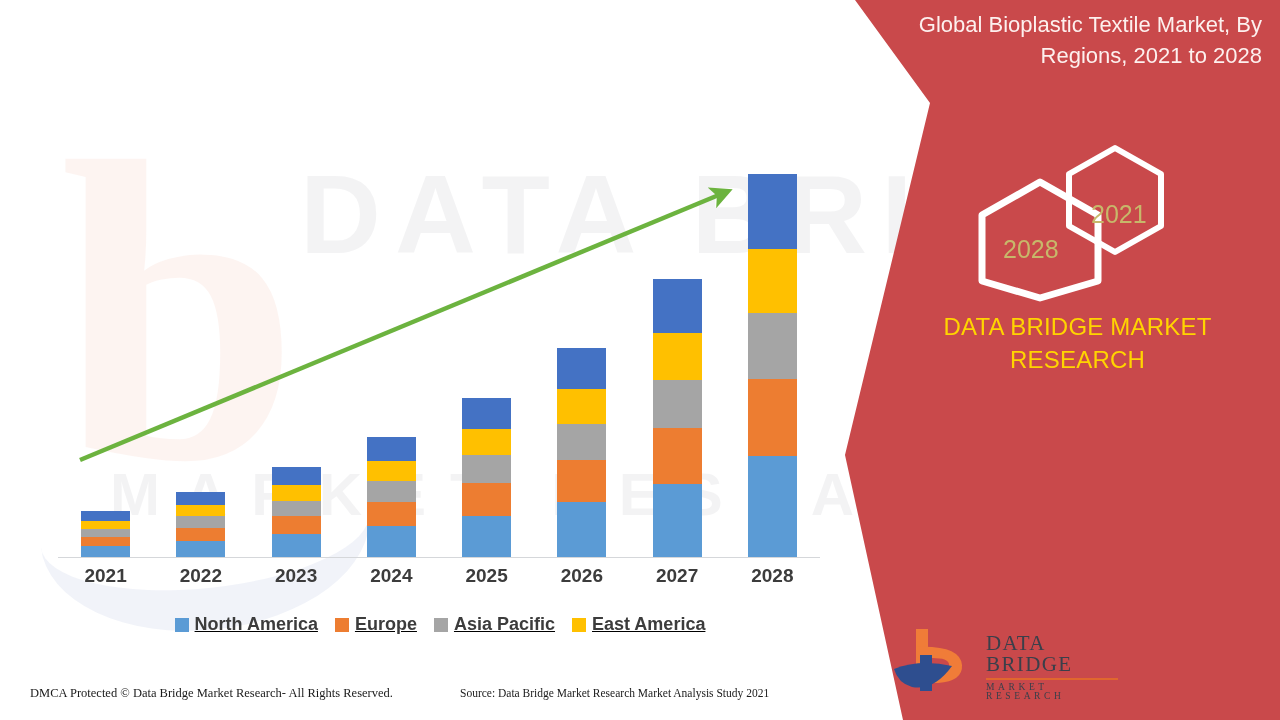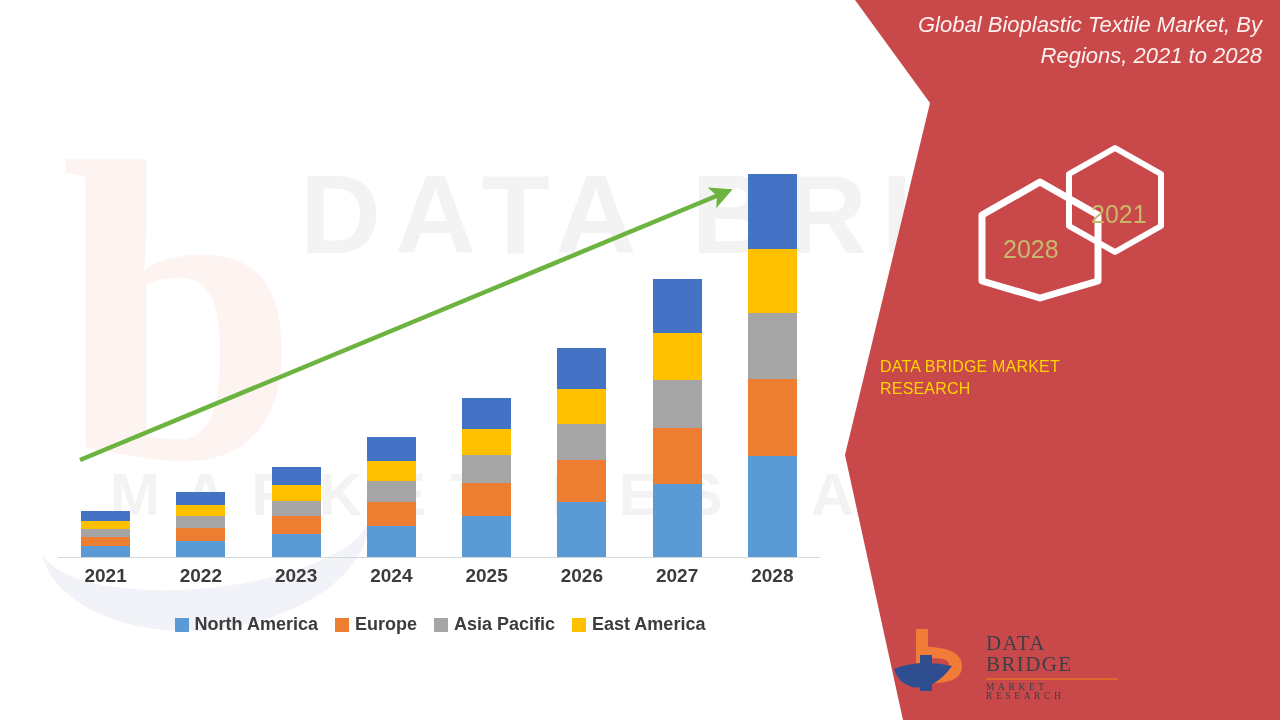--- a/index.html
+++ b/index.html
@@ -125,20 +125,21 @@
   
   .legend {
     position: absolute;
     left: 45px; top: 614px;
     width: 790px;
     display: flex;
     align-items: center;
     justify-content: center;
     gap: 17px;
     flex-wrap: nowrap;
+    text-decoration: underline;
   }
   .leg-item { display: flex; align-items: center; gap: 6px; }
   .leg-swatch { width: 14px; height: 14px; flex: 0 0 auto; }
   .leg-text {
     font-size: 18px;
     font-weight: 700;
     color: #3c3c3c;
     white-space: nowrap;
   }
 
@@ -174,46 +175,44 @@
   }
   .panel-title {
     position: absolute;
     left: 0; top: 10px;
     width: 390px;
     text-align: right;
     padding-right: 8px;
     font-size: 22px;
     line-height: 1.4;
     color: #fdf0ee;
-    font-style: italic;
   }
   .hexwrap {
     position: absolute;
     left: 85px; top: 140px;
     width: 250px; height: 165px;
   }
   .hex-label {
     position: absolute;
     font-size: 25px;
     color: #C7B86A;
     font-family: "Liberation Sans", sans-serif;
   }
   .hex-label.y2021 { left: 126px; top: 60px; }
   .hex-label.y2028 { left: 38px; top: 95px; }
 
   .brand {
     position: absolute;
     left: 0; top: 310px;
     width: 395px;
-    text-align: left;
-    font-size: 16px;
+    text-align: center;
+    font-size: 24px;
     line-height: 1.38;
     color: #FFD400;
     letter-spacing: 0.2px;
-    margin-top: 46px;
   }
 
   .logo {
     position: absolute;
     left: 10px; top: 625px;
     width: 230px; height: 75px;
   }
   .logo-text {
     position: absolute;
     left: 96px; top: 8px;
@@ -345,20 +344,22 @@
       <div class="leg-item">
         <span class="leg-swatch" style="background: rgb(165, 165, 165);"></span>
         <span class="leg-text">Asia Pacific</span>
       </div>
       <div class="leg-item">
         <span class="leg-swatch" style="background: rgb(255, 192, 0);"></span>
         <span class="leg-text">East America</span>
       </div>
     </div>
 
+  <div class="footer-left">DMCA Protected © Data Bridge Market Research- All Rights Reserved.</div>
+  <div class="footer-right">Source: Data Bridge Market Research Market Analysis Study 2021</div>
 
   <svg class="red-panel" viewBox="0 0 1280 720" preserveAspectRatio="none">
     <path d="M 855 0 L 1280 0 L 1280 720 L 903 720 L 845 455 L 930 103 Z" fill="#C9494B"></path>
   </svg>
 
   <div class="panel-content">
     <div class="panel-title">Global Bioplastic Textile Market, By Regions, 2021 to 2028</div>
 
     <div class="hexwrap">
       <svg viewBox="0 0 250 165" width="250" height="165">

